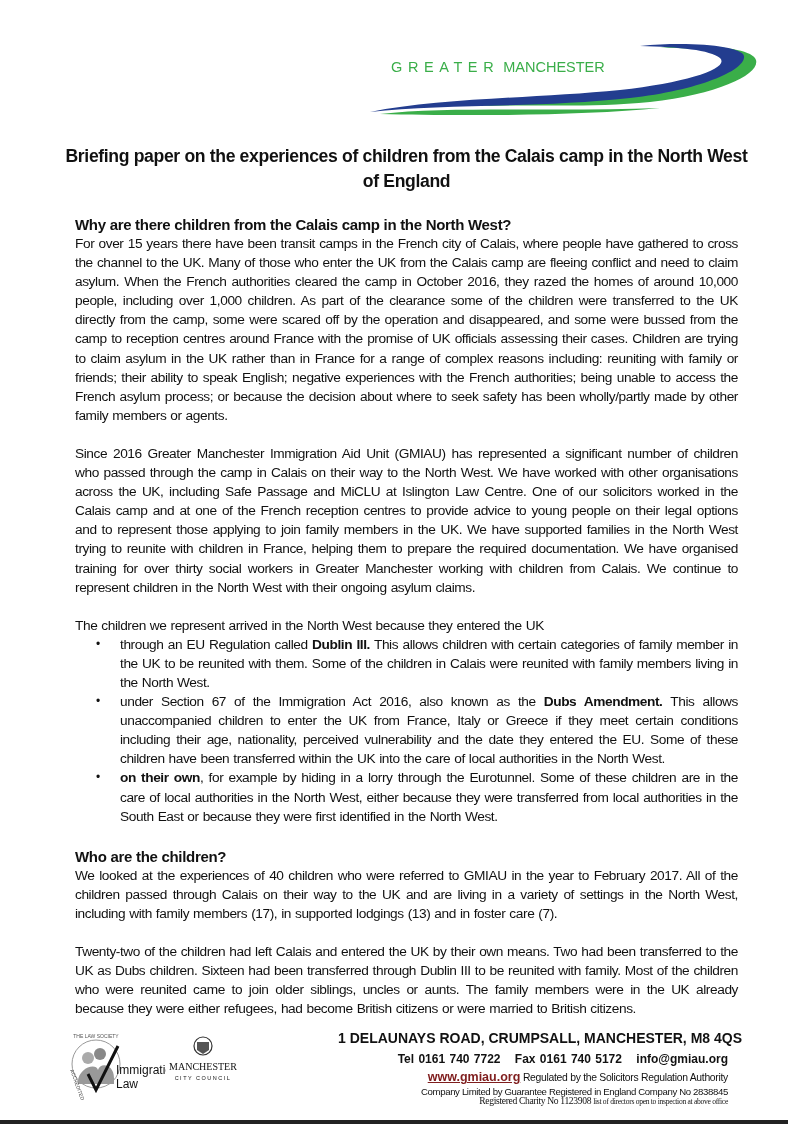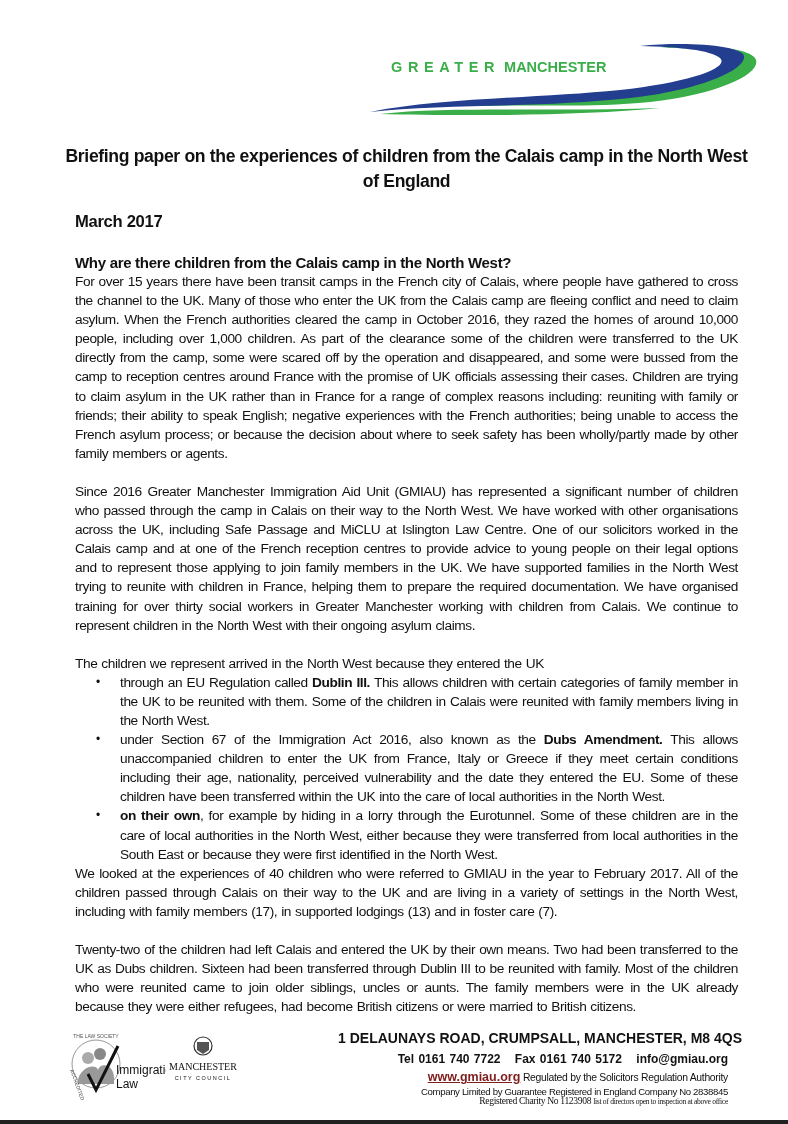--- a/index.html
+++ b/index.html
@@ -7,21 +7,21 @@
     width: 788px; height: 1124px; position: relative; overflow: hidden;
     font-family: "Liberation Sans", sans-serif; color: #111;
   }
   .logo {
     position: absolute; left: 360px; top: 42px; width: 405px; height: 78px;
   }
   .logo svg { position: absolute; left: 0; top: 0; }
   .logo .l1 {
     position: absolute; left: 31px; top: 17px;
     font-family: "Liberation Sans", sans-serif; font-size: 14.5px; color: #3aae49;
-    letter-spacing: 0; white-space: nowrap; font-weight: bold;
+    letter-spacing: 0; white-space: nowrap;
   }
   .logo .l1 .spaced { letter-spacing: 5.6px; }
   .logo .l2 {
     position: absolute; left: 30px; top: 32px;
     font-family: "Liberation Sans", sans-serif; font-size: 20.5px; font-weight: bold;
     color: #233d8f; white-space: nowrap; letter-spacing: 0.2px;
   }
   .logo .l2 .thin { font-weight: normal; }
 
   .content {
@@ -77,32 +77,32 @@
   <svg width="405" height="78" viewBox="0 0 405 78">
     <path d="M300 6 C 350 2, 392 6, 396 18 C 400 32, 360 52, 290 60 C 230 66, 170 62, 120 64 C 170 58, 240 56, 300 46 C 360 36, 385 24, 370 14 C 358 7, 330 6, 300 6 Z" fill="#3aae49"></path>
     <path d="M280 4 C 330 -1, 382 4, 384 14 C 386 28, 340 48, 270 56 C 180 66, 80 62, 10 70 C 80 56, 180 56, 260 48 C 330 40, 370 26, 360 16 C 350 8, 320 5, 280 4 Z" fill="#233d8f"></path>
     <path d="M20 72 C 90 64, 200 70, 300 66 C 220 74, 100 74, 20 72 Z" fill="#3aae49"></path>
   </svg>
   <div class="l1"><span class="spaced">GREATER</span> <span>MANCHESTER</span></div>
 </div>
 
 <div class="content">
   <div class="title">Briefing paper on the experiences of children from the Calais camp in the North West of England</div>
-  <div class="date">March 2017</div>
 
   <h2>Why are there children from the Calais camp in the North West?</h2>
   <p>For over 15 years there have been transit camps in the French city of Calais, where people have gathered to cross the channel to the UK. Many of those who enter the UK from the Calais camp are fleeing conflict and need to claim asylum. When the French authorities cleared the camp in October 2016, they razed the homes of around 10,000 people, including over 1,000 children. As part of the clearance some of the children were transferred to the UK directly from the camp, some were scared off by the operation and disappeared, and some were bussed from the camp to reception centres around France with the promise of UK officials assessing their cases.  Children are trying to claim asylum in the UK rather than in France for a range of complex reasons including: reuniting with family or friends; their ability to speak English; negative experiences with the French authorities; being unable to access the French asylum process; or because the decision about where to seek safety has been wholly/partly made by other family members or agents.</p>
   <p class="gap">Since 2016 Greater Manchester Immigration Aid Unit (GMIAU) has represented a significant number of children who passed through the camp in Calais on their way to the North West. We have worked with other organisations across the UK, including Safe Passage and MiCLU at Islington Law Centre. One of our solicitors worked in the Calais camp and at one of the French reception centres to provide advice to young people on their legal options and to represent those applying to join family members in the UK. We have supported families in the North West trying to reunite with children in France, helping them to prepare the required documentation. We have organised training for over thirty social workers in Greater Manchester working with children from Calais. We continue to represent children in the North West with their ongoing asylum claims.</p>
   <p class="gap">The children we represent arrived in the North West because they entered the UK</p>
   <ul>
     <li><span class="bullet">•</span><span>through an EU Regulation called </span><b>Dublin III.</b><span> This allows children with certain categories of family member in the UK to be reunited with them. Some of the children in Calais were reunited with family members living in the North West.</span></li>
     <li><span class="bullet">•</span><span>under Section 67 of the Immigration Act 2016, also known as the </span><b>Dubs Amendment.</b><span> This allows unaccompanied children to enter the UK from France, Italy or Greece if they meet certain conditions including their age, nationality, perceived vulnerability and the date they entered the EU. Some of these children have been transferred within the UK into the care of local authorities in the North West.</span></li>
     <li><span class="bullet">•</span><span></span><b>on their own</b><span>, for example by hiding in a lorry through the Eurotunnel. Some of these children are in the care of local authorities in the North West, either because they were transferred from local authorities in the South East or because they were first identified in the North West.</span></li>
   </ul>
 
+  <h2>Who are the children?</h2>
   <p>We looked at the experiences of 40 children who were referred to GMIAU in the year to February 2017. All of the children passed through Calais on their way to the UK and are living in a variety of settings in the North West, including with family members (17), in supported lodgings (13) and in foster care (7).</p>
   <p class="gap">Twenty-two of the children had left Calais and entered the UK by their own means. Two had been transferred to the UK as Dubs children. Sixteen had been transferred through Dublin III to be reunited with family. Most of the children who were reunited came to join older siblings, uncles or aunts. The family members were in the UK already because they were either refugees, had become British citizens or were married to British citizens.</p>
 </div>
 
 <div class="footer-logos">
   <div class="law-society">
     <svg width="100" height="72" viewBox="0 0 100 72">
       <circle cx="30" cy="34" r="24" fill="none" stroke="#999" stroke-width="1"></circle>
       <circle cx="22" cy="28" r="6" fill="#aaa"></circle>
       <circle cx="34" cy="24" r="6" fill="#888"></circle>

